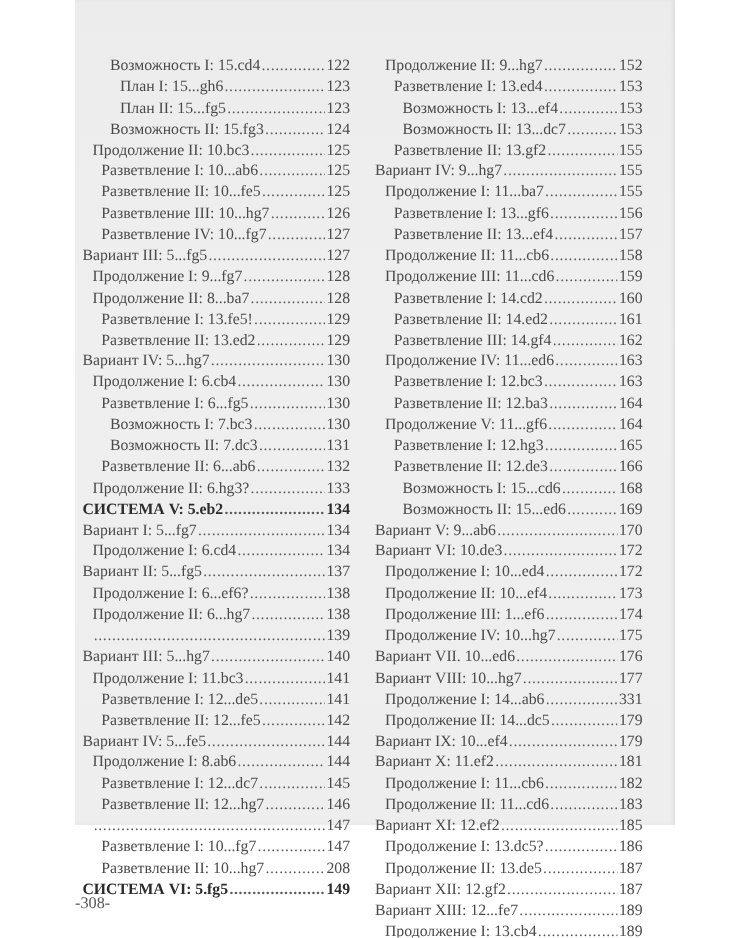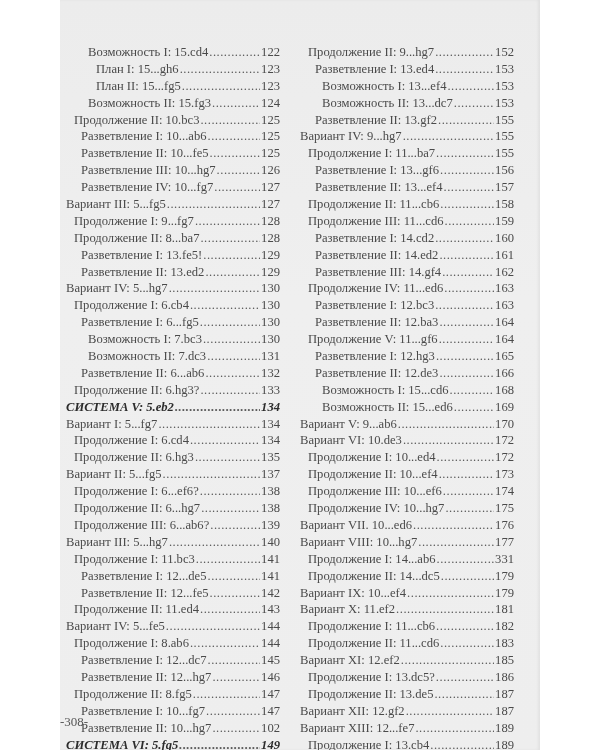--- a/index.html
+++ b/index.html
@@ -1,39 +1,39 @@
 <!DOCTYPE html>
 <html><head>
 <meta charset="utf-8">
 <style>
   html, body { margin: 0; padding: 0; background: #ffffff; }
   body { width: 600px; height: 750px; position: relative; overflow: hidden; }
   .page {
-    position: absolute; left: 60px; top: 0; width: 480px; height: 750px;
+    position: absolute; left: 60px; top: 0; width: 480px; height: 660px;
     background: linear-gradient(180deg, #ececec 0%, #efefef 40%, #eeeeee 100%);
     box-shadow: inset -2px 0 3px rgba(0,0,0,0.05);
   }
   .col { position: absolute; top: 44px; }
   .col.left { left: 6px; width: 214px; }
   .col.right { left: 240px; width: 214px; }
   .entry {
     display: flex; align-items: baseline;
     height: 16.9px; line-height: 16.9px;
     font-family: "Liberation Serif", "DejaVu Serif", serif;
     font-size: 12.6px; color: #4a4a4a;
     white-space: nowrap;
   }
   .entry .title { flex: 0 0 auto; }
   .entry .dots {
     flex: 1 1 auto; overflow: hidden; color: #5a5a5a;
     margin: 0 1px; letter-spacing: 0.5px;
   }
   .entry .dots::before { content: "........................................................................................................."; }
   .entry .pg { flex: 0 0 auto; }
-  .entry.bold { font-weight: bold; color: #2c2c2c; font-style: italic; }
+  .entry.bold { font-weight: bold; color: #2c2c2c; }
   .entry.l0 { padding-left: 0; justify-content: center; }
   .entry.l1 { padding-left: 8px; }
   .entry.l2 { padding-left: 15px; }
   .entry.l3 { padding-left: 22px; }
   .entry.l4 { padding-left: 30px; }
   .footer {
     position: absolute; left: 0; width: 480px; top: 714px; text-align: left;
     font-family: "Liberation Serif", "DejaVu Serif", serif;
     font-size: 13px; color: #555;
   }
@@ -156,42 +156,36 @@
       <div class="entry l0">
         <span class="title">Вариант I: 5...fg7</span>
         <span class="dots"></span>
         <span class="pg">134</span>
       </div>
       <div class="entry l1">
         <span class="title">Продолжение I: 6.cd4</span>
         <span class="dots"></span>
         <span class="pg">134</span>
       </div>
-      <div class="entry l1">
-        <span class="title">Продолжение II: 6.hg3</span>
-        <span class="dots"></span>
-        <span class="pg">135</span>
-      </div>
       <div class="entry l0">
         <span class="title">Вариант II: 5...fg5</span>
         <span class="dots"></span>
         <span class="pg">137</span>
       </div>
       <div class="entry l1">
         <span class="title">Продолжение I: 6...ef6?</span>
         <span class="dots"></span>
         <span class="pg">138</span>
       </div>
       <div class="entry l1">
         <span class="title">Продолжение II: 6...hg7</span>
         <span class="dots"></span>
         <span class="pg">138</span>
       </div>
       <div class="entry l1">
-        <span class="title">Продолжение III: 6...ab6?</span>
         <span class="dots"></span>
         <span class="pg">139</span>
       </div>
       <div class="entry l0">
         <span class="title">Вариант III: 5...hg7</span>
         <span class="dots"></span>
         <span class="pg">140</span>
       </div>
       <div class="entry l1">
         <span class="title">Продолжение I: 11.bc3</span>
@@ -201,25 +195,20 @@
       <div class="entry l2">
         <span class="title">Разветвление I: 12...de5</span>
         <span class="dots"></span>
         <span class="pg">141</span>
       </div>
       <div class="entry l2">
         <span class="title">Разветвление II: 12...fe5</span>
         <span class="dots"></span>
         <span class="pg">142</span>
       </div>
-      <div class="entry l1">
-        <span class="title">Продолжение II: 11.ed4</span>
-        <span class="dots"></span>
-        <span class="pg">143</span>
-      </div>
       <div class="entry l0">
         <span class="title">Вариант IV: 5...fe5</span>
         <span class="dots"></span>
         <span class="pg">144</span>
       </div>
       <div class="entry l1">
         <span class="title">Продолжение I: 8.ab6</span>
         <span class="dots"></span>
         <span class="pg">144</span>
       </div>
@@ -227,33 +216,32 @@
         <span class="title">Разветвление I: 12...dc7</span>
         <span class="dots"></span>
         <span class="pg">145</span>
       </div>
       <div class="entry l2">
         <span class="title">Разветвление II: 12...hg7</span>
         <span class="dots"></span>
         <span class="pg">146</span>
       </div>
       <div class="entry l1">
-        <span class="title">Продолжение II: 8.fg5</span>
         <span class="dots"></span>
         <span class="pg">147</span>
       </div>
       <div class="entry l2">
         <span class="title">Разветвление I: 10...fg7</span>
         <span class="dots"></span>
         <span class="pg">147</span>
       </div>
       <div class="entry l2">
         <span class="title">Разветвление II: 10...hg7</span>
         <span class="dots"></span>
-        <span class="pg">102</span>
+        <span class="pg">208</span>
       </div>
       <div class="entry l0 bold">
         <span class="title">СИСТЕМА VI: 5.fg5</span>
         <span class="dots"></span>
         <span class="pg">149</span>
       </div>
     </div>
   <div class="col right">
       <div class="entry l1">
         <span class="title">Продолжение II: 9...hg7</span>
@@ -379,21 +367,21 @@
         <span class="title">Продолжение I: 10...ed4</span>
         <span class="dots"></span>
         <span class="pg">172</span>
       </div>
       <div class="entry l1">
         <span class="title">Продолжение II: 10...ef4</span>
         <span class="dots"></span>
         <span class="pg">173</span>
       </div>
       <div class="entry l1">
-        <span class="title">Продолжение III: 10...ef6</span>
+        <span class="title">Продолжение III: 1...ef6</span>
         <span class="dots"></span>
         <span class="pg">174</span>
       </div>
       <div class="entry l1">
         <span class="title">Продолжение IV: 10...hg7</span>
         <span class="dots"></span>
         <span class="pg">175</span>
       </div>
       <div class="entry l0">
         <span class="title">Вариант VII. 10...ed6</span>

